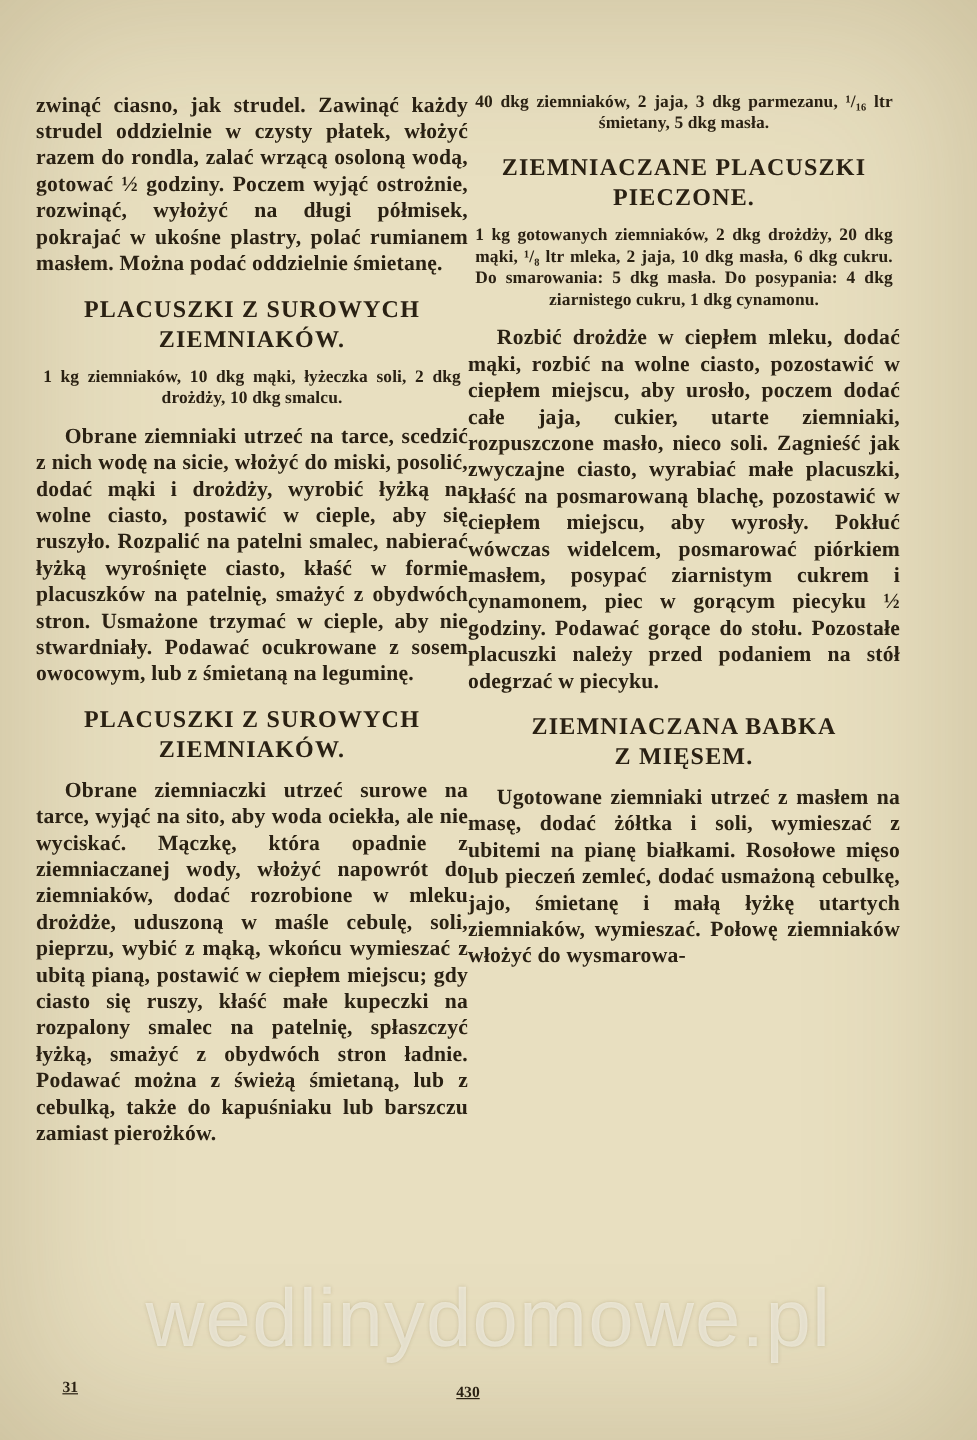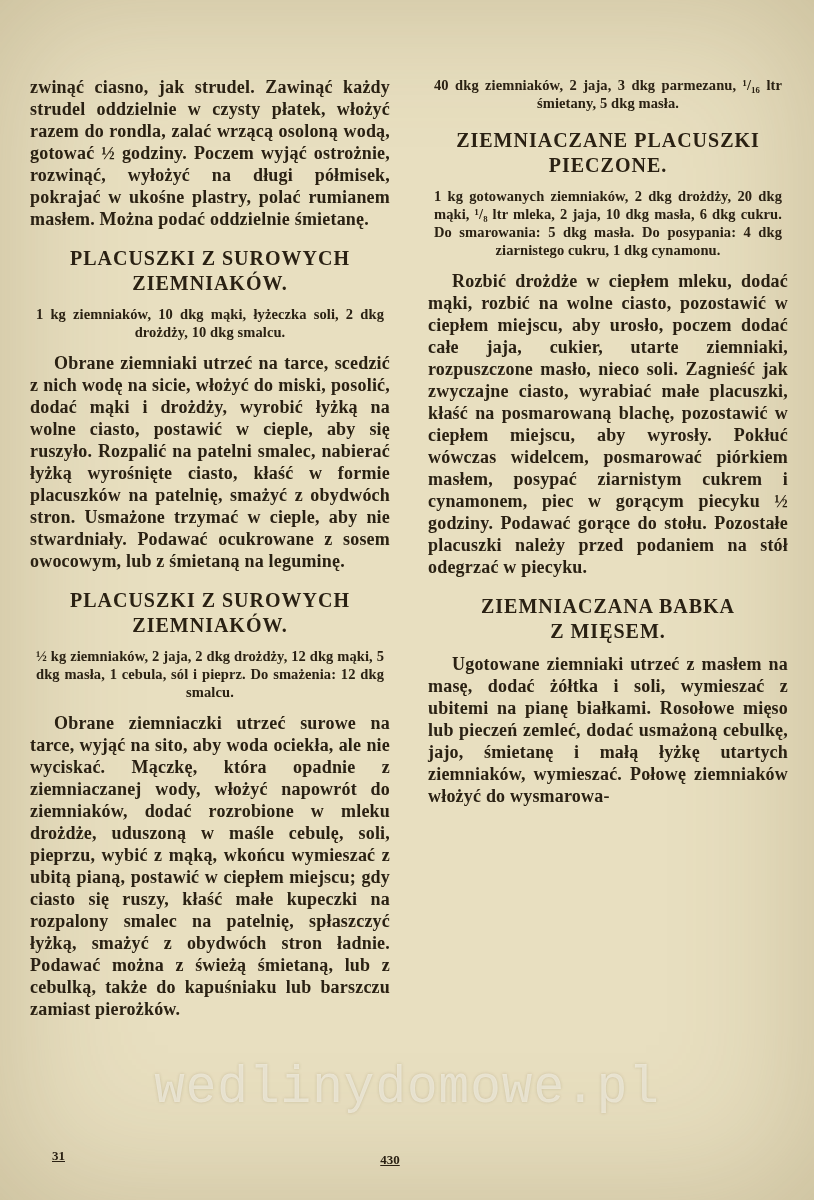--- a/index.html
+++ b/index.html
@@ -24,21 +24,20 @@
     pointer-events: none;
   }
   .page {
     position: absolute;
     inset: 0;
     padding: 76px 26px 0 30px;
     box-sizing: border-box;
   }
   .columns {
     display: flex;
-    gap: 38px;
   }
   .col {
     width: 360px;
   }
   .col > :first-child {
     margin-top: 0;
   }
   .para {
     font-size: 18px;
     line-height: 22px;
@@ -67,22 +66,22 @@
     text-align-last: center;
     margin: 0 6px 11px 6px;
     letter-spacing: 0.1px;
   }
   .watermark {
     position: absolute;
     left: 0;
     width: 814px;
     top: 1060px;
     text-align: center;
-    font-family: Liberation Mono, monospace;
-    font-size: 51px;
+    font-family: Liberation Sans, sans-serif;
+    font-size: 68px;
     font-weight: 400;
     letter-spacing: 1px;
     color: rgba(250, 248, 240, 0.58);
     text-shadow: 0 0 3px rgba(110, 95, 60, 0.25);
     pointer-events: none;
     z-index: 5;
   }
   .folio {
     position: absolute;
     font-size: 13px;
@@ -112,21 +111,20 @@
     <div class="col">
       <p class="para">zwinąć ciasno, jak strudel. Zawinąć każdy strudel oddzielnie w czysty płatek, włożyć razem do rondla, zalać wrzącą osoloną wodą, gotować ½ godziny. Poczem wyjąć ostrożnie, rozwinąć, wyłożyć na długi półmisek, pokrajać w ukośne plastry, polać rumianem masłem. Można podać oddzielnie śmietanę.</p>
 
       <h2 class="heading">PLACUSZKI Z SUROWYCH
 ZIEMNIAKÓW.</h2>
       <p class="ingredients">1 kg ziemniaków, 10 dkg mąki, łyżeczka soli, 2 dkg drożdży, 10 dkg smalcu.</p>
       <p class="para indent">Obrane ziemniaki utrzeć na tarce, scedzić z nich wodę na sicie, włożyć do miski, posolić, dodać mąki i drożdży, wyrobić łyżką na wolne ciasto, postawić w cieple, aby się ruszyło. Rozpalić na patelni smalec, nabierać łyżką wyrośnięte ciasto, kłaść w formie placuszków na patelnię, smażyć z obydwóch stron. Usmażone trzymać w cieple, aby nie stwardniały. Podawać ocukrowane z sosem owocowym, lub z śmietaną na leguminę.</p>
 
       <h2 class="heading">PLACUSZKI Z SUROWYCH
 ZIEMNIAKÓW.</h2>
-      <p class="ingredients">½ kg ziemniaków, 2 jaja, 2 dkg drożdży, 12 dkg mąki, 5 dkg masła, 1 cebula, sól i pieprz. Do smażenia: 12 dkg smalcu.</p>
       <p class="para indent">Obrane ziemniaczki utrzeć surowe na tarce, wyjąć na sito, aby woda ociekła, ale nie wyciskać. Mączkę, która opadnie z ziemniaczanej wody, włożyć napowrót do ziemniaków, dodać rozrobione w mleku drożdże, uduszoną w maśle cebulę, soli, pieprzu, wybić z mąką, wkońcu wymieszać z ubitą pianą, postawić w ciepłem miejscu; gdy ciasto się ruszy, kłaść małe kupeczki na rozpalony smalec na patelnię, spłaszczyć łyżką, smażyć z obydwóch stron ładnie. Podawać można z świeżą śmietaną, lub z cebulką, także do kapuśniaku lub barszczu zamiast pierożków.</p>
     </div>
 
     <div class="col">
       <p class="ingredients">40 dkg ziemniaków, 2 jaja, 3 dkg parmezanu, ¹/₁₆ ltr śmietany, 5 dkg masła.</p>
 
       <h2 class="heading">ZIEMNIACZANE PLACUSZKI
 PIECZONE.</h2>
       <p class="ingredients">1 kg gotowanych ziemniaków, 2 dkg drożdży, 20 dkg mąki, ¹/₈ ltr mleka, 2 jaja, 10 dkg masła, 6 dkg cukru. Do smarowania: 5 dkg masła. Do posypania: 4 dkg ziarnistego cukru, 1 dkg cynamonu.</p>
       <p class="para indent">Rozbić drożdże w ciepłem mleku, dodać mąki, rozbić na wolne ciasto, pozostawić w ciepłem miejscu, aby urosło, poczem dodać całe jaja, cukier, utarte ziemniaki, rozpuszczone masło, nieco soli. Zagnieść jak zwyczajne ciasto, wyrabiać małe placuszki, kłaść na posmarowaną blachę, pozostawić w ciepłem miejscu, aby wyrosły. Pokłuć wówczas widelcem, posmarować piórkiem masłem, posypać ziarnistym cukrem i cynamonem, piec w gorącym piecyku ½ godziny. Podawać gorące do stołu. Pozostałe placuszki należy przed podaniem na stół odegrzać w piecyku.</p>

